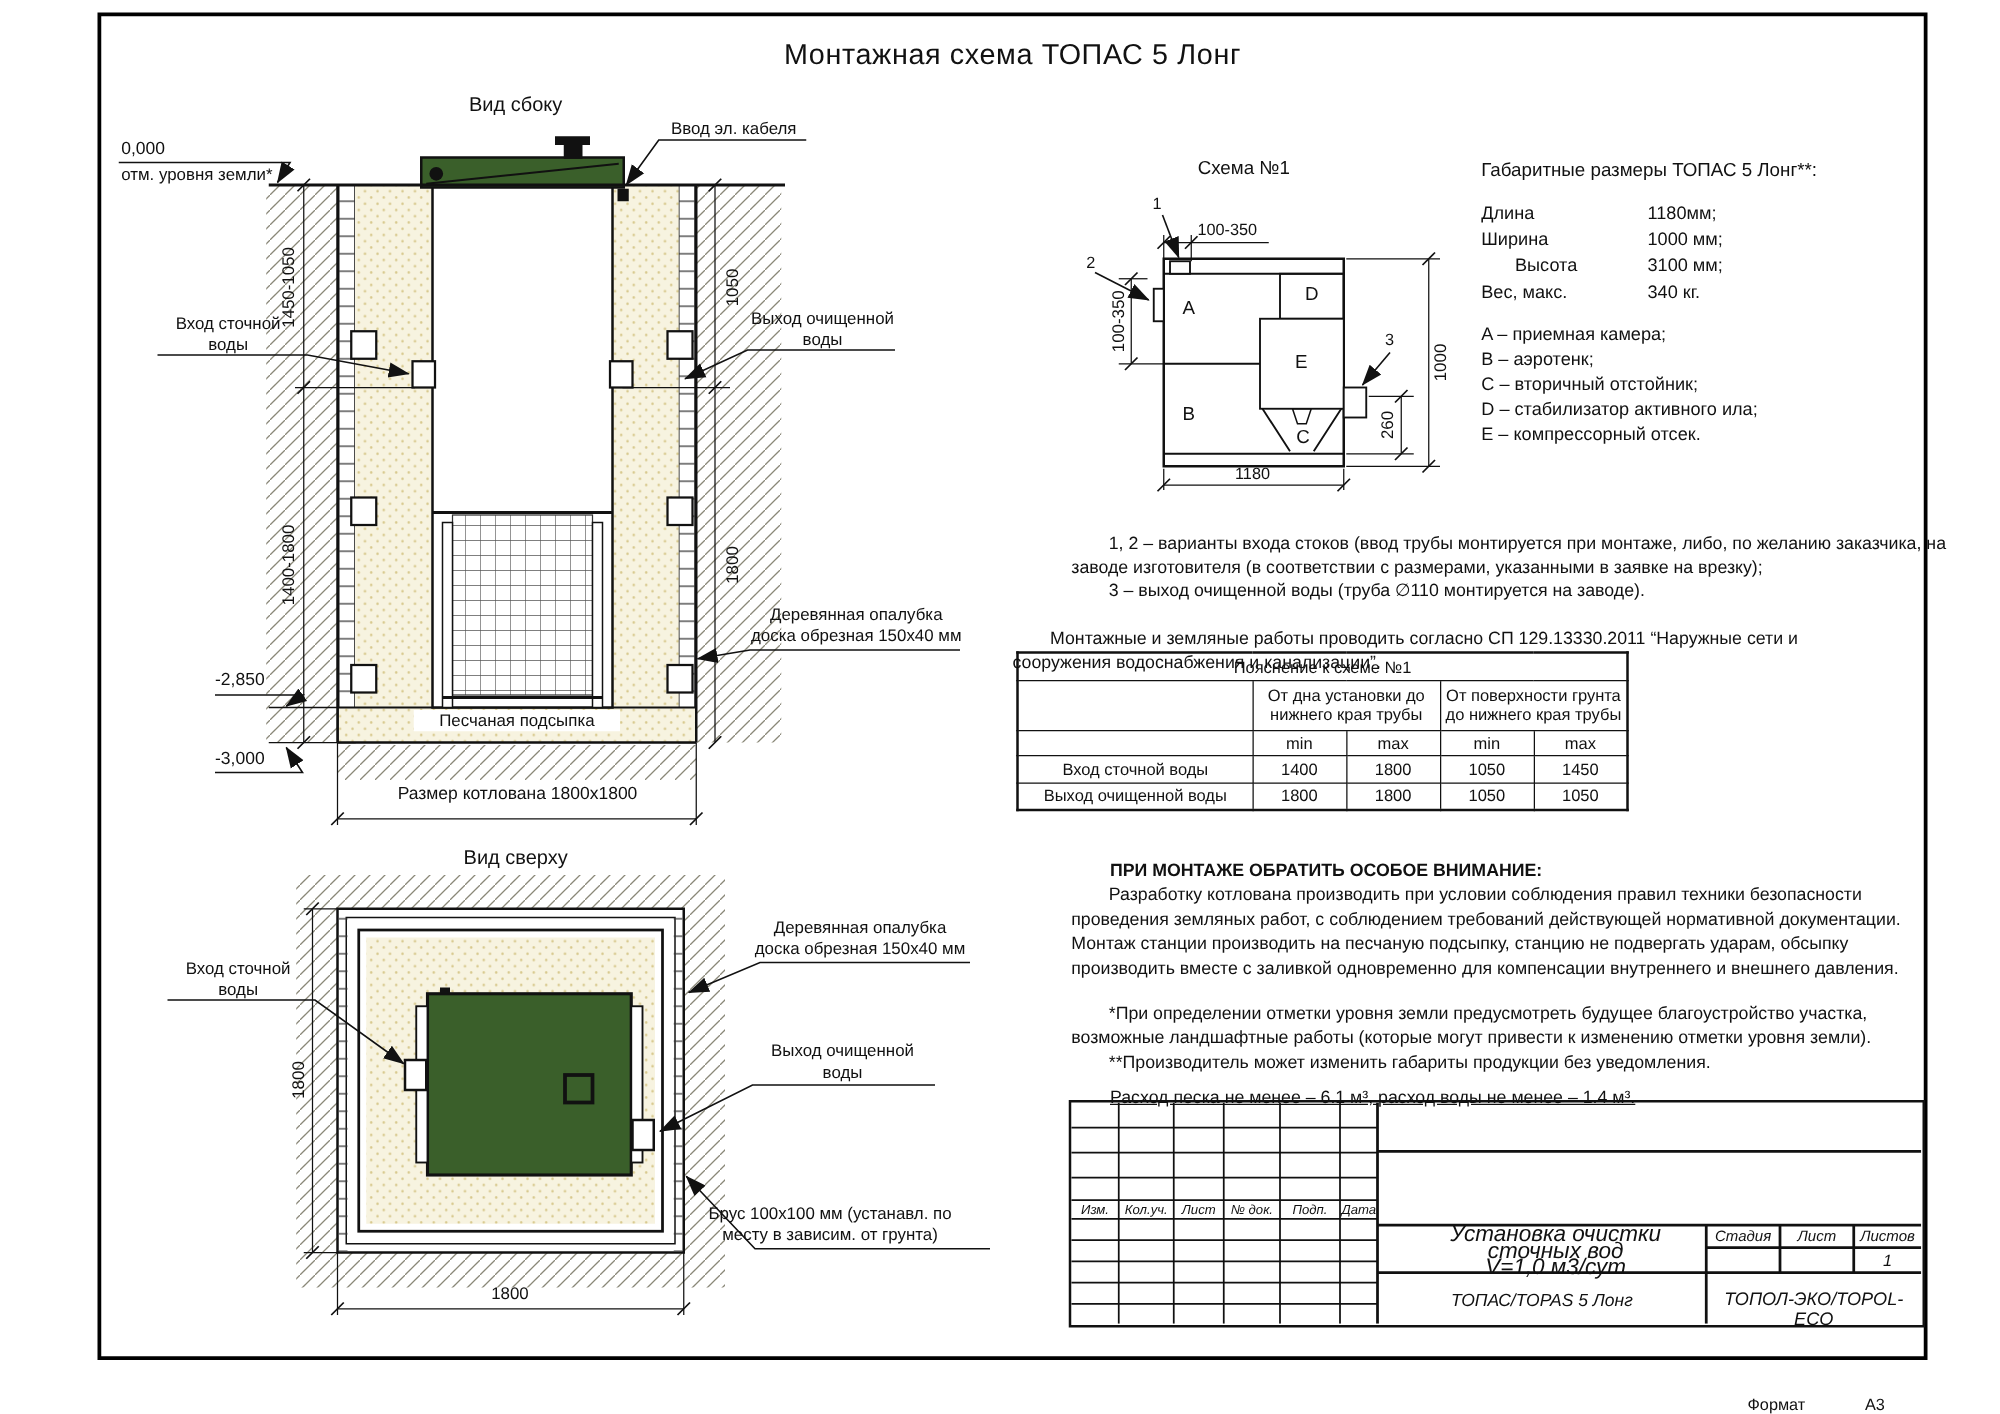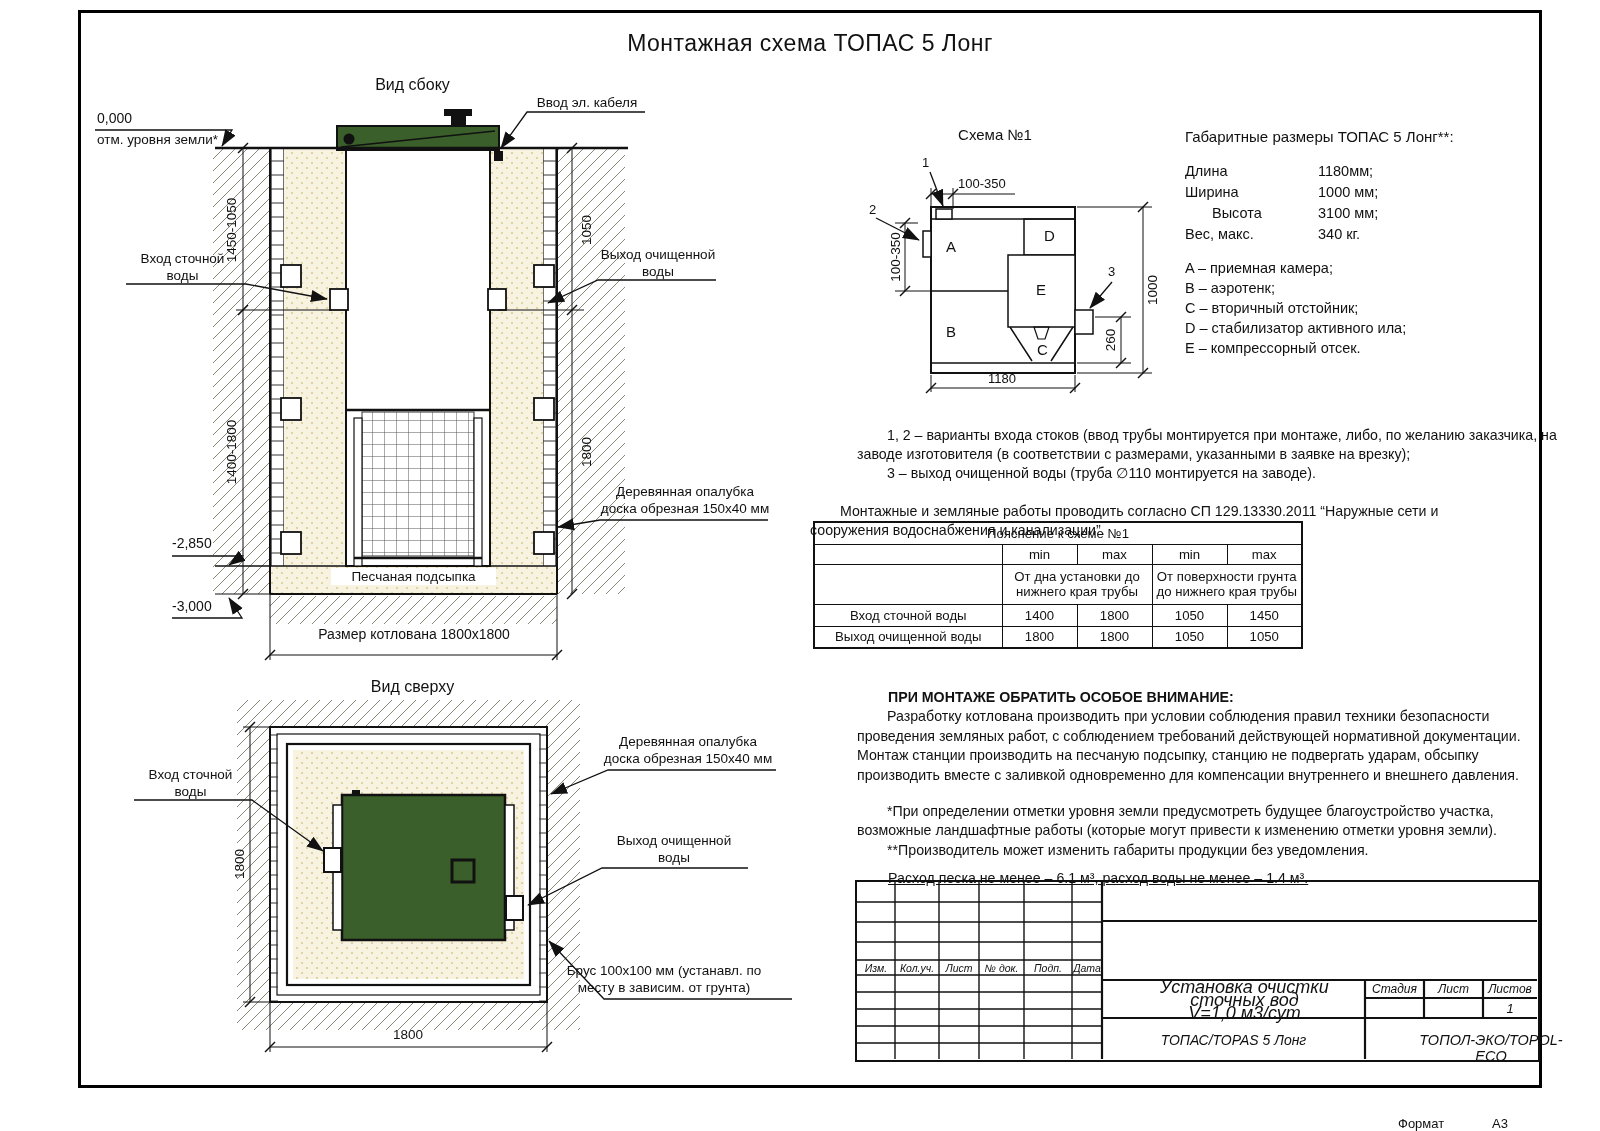--- a/index.html
+++ b/index.html
@@ -291,33 +291,33 @@
       <col style="width:188px">
       <col style="width:75px">
       <col style="width:75px">
       <col style="width:75px">
       <col style="width:75px">
     </colgroup>
   <tbody>
       <tr style="height:22px">
         <td colspan="5">Пояснение к схеме №1</td>
       </tr>
+  <tr style="height:40px">
+    <td></td>
+    <td colspan="2" style="white-space:pre-line;">От дна установки до
+нижнего края трубы</td>
+    <td colspan="2" style="white-space:pre-line;">От поверхности грунта
+до нижнего края трубы</td>
+  </tr>
   <tr style="height:20px">
     <td></td>
     <td>min</td>
     <td>max</td>
     <td>min</td>
     <td>max</td>
-  </tr>
-  <tr style="height:40px">
-    <td></td>
-    <td colspan="2" style="white-space:pre-line;">От дна установки до
-нижнего края трубы</td>
-    <td colspan="2" style="white-space:pre-line;">От поверхности грунта
-до нижнего края трубы</td>
   </tr>
   <tr style="height:22px">
     <td>Вход сточной воды</td>
     <td>1400</td>
     <td>1800</td>
     <td>1050</td>
     <td>1450</td>
   </tr>
   <tr style="height:22px">
     <td>Выход очищенной воды</td>
@@ -372,16 +372,16 @@
   <div class="tlabel" style="left:167px;top:80px;width:48px;font-size:10.5px;">Подп.</div>
   <div class="tlabel" style="left:215px;top:80px;width:30px;font-size:10.5px;">Дата</div>
   <div class="tlabel" style="left:245px;top:99px;width:285px;font-size:18px;line-height:12.8px;white-space:pre-line;">Установка очистки
 сточных вод
 V=1,0 м3/сут</div>
   <div class="tlabel" style="left:245px;top:150px;width:263px;font-size:14px;">ТОПАС/TOPAS 5 Лонг</div>
   <div class="tlabel" style="left:508px;top:100px;width:59px;font-size:12px;">Стадия</div>
   <div class="tlabel" style="left:567px;top:100px;width:59px;font-size:12px;">Лист</div>
   <div class="tlabel" style="left:626px;top:100px;width:54px;font-size:12px;">Листов</div>
   <div class="tlabel" style="left:626px;top:119px;width:54px;font-size:13px;">1</div>
-  <div class="tlabel" style="left:508px;top:150px;width:172px;font-size:14.5px;padding-left:40px;">ТОПОЛ-ЭКО/TOPOL-ECO</div>
+  <div class="tlabel" style="left:508px;top:150px;width:172px;font-size:14.5px;">ТОПОЛ-ЭКО/TOPOL-ECO</div>
 </div>
 <div class="fmt" style="left:1398px;top:1068px;">Формат</div>
 <div class="fmt" style="left:1492px;top:1068px;">А3</div>
 
 </body></html>

